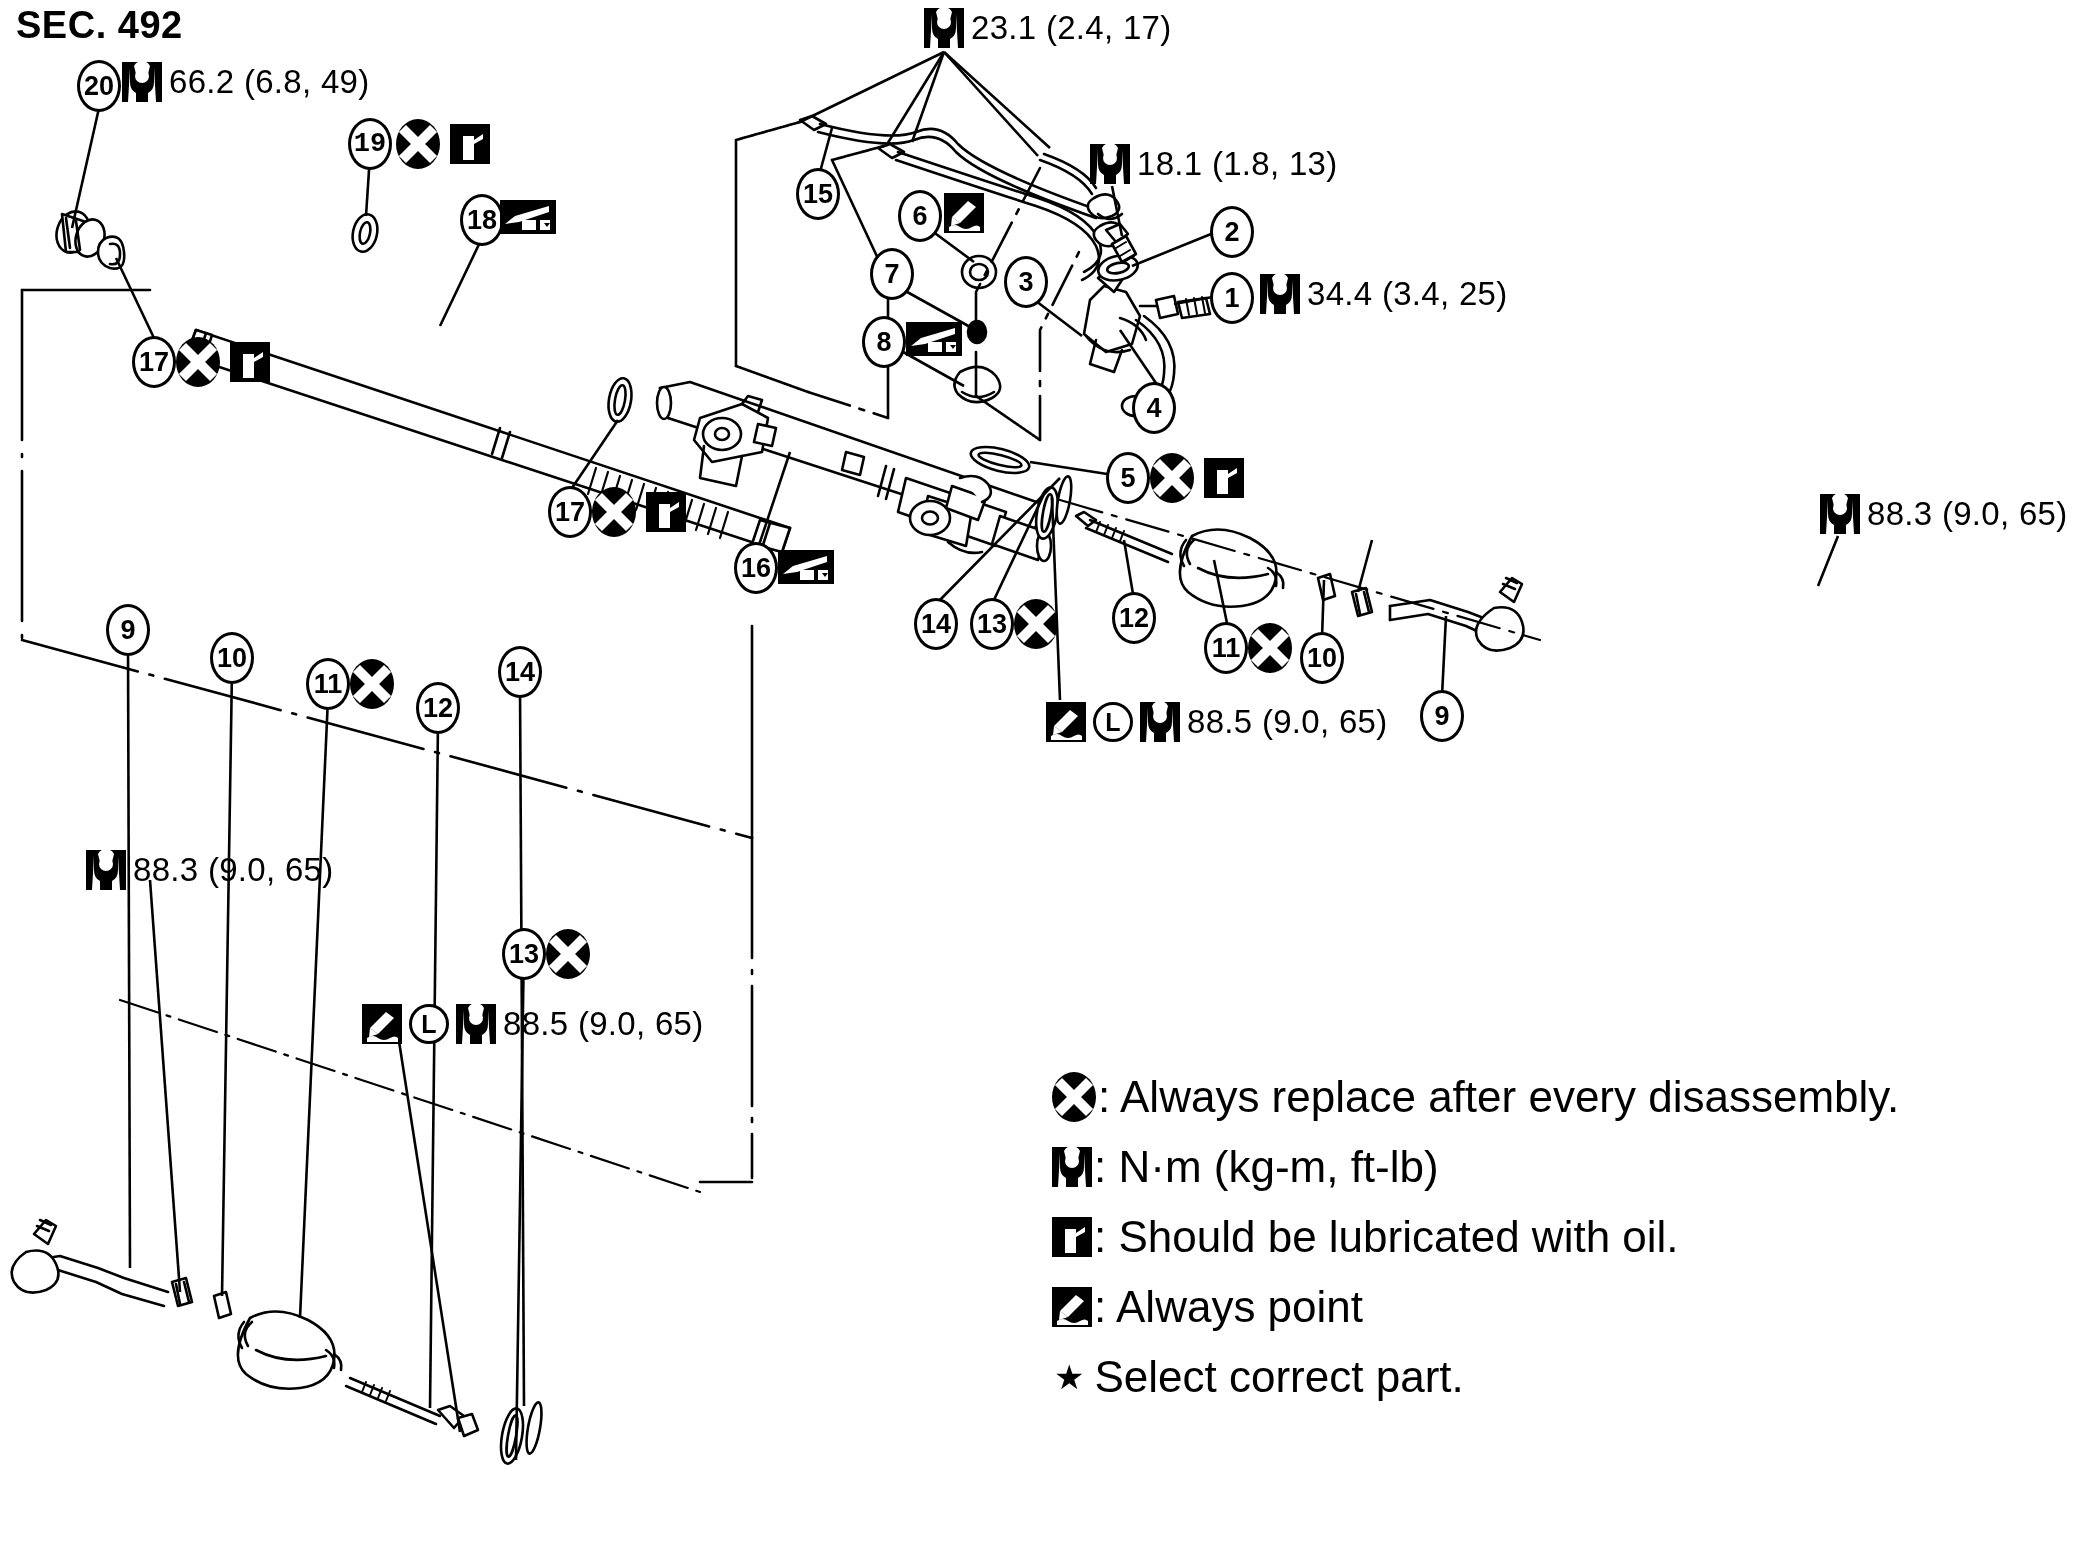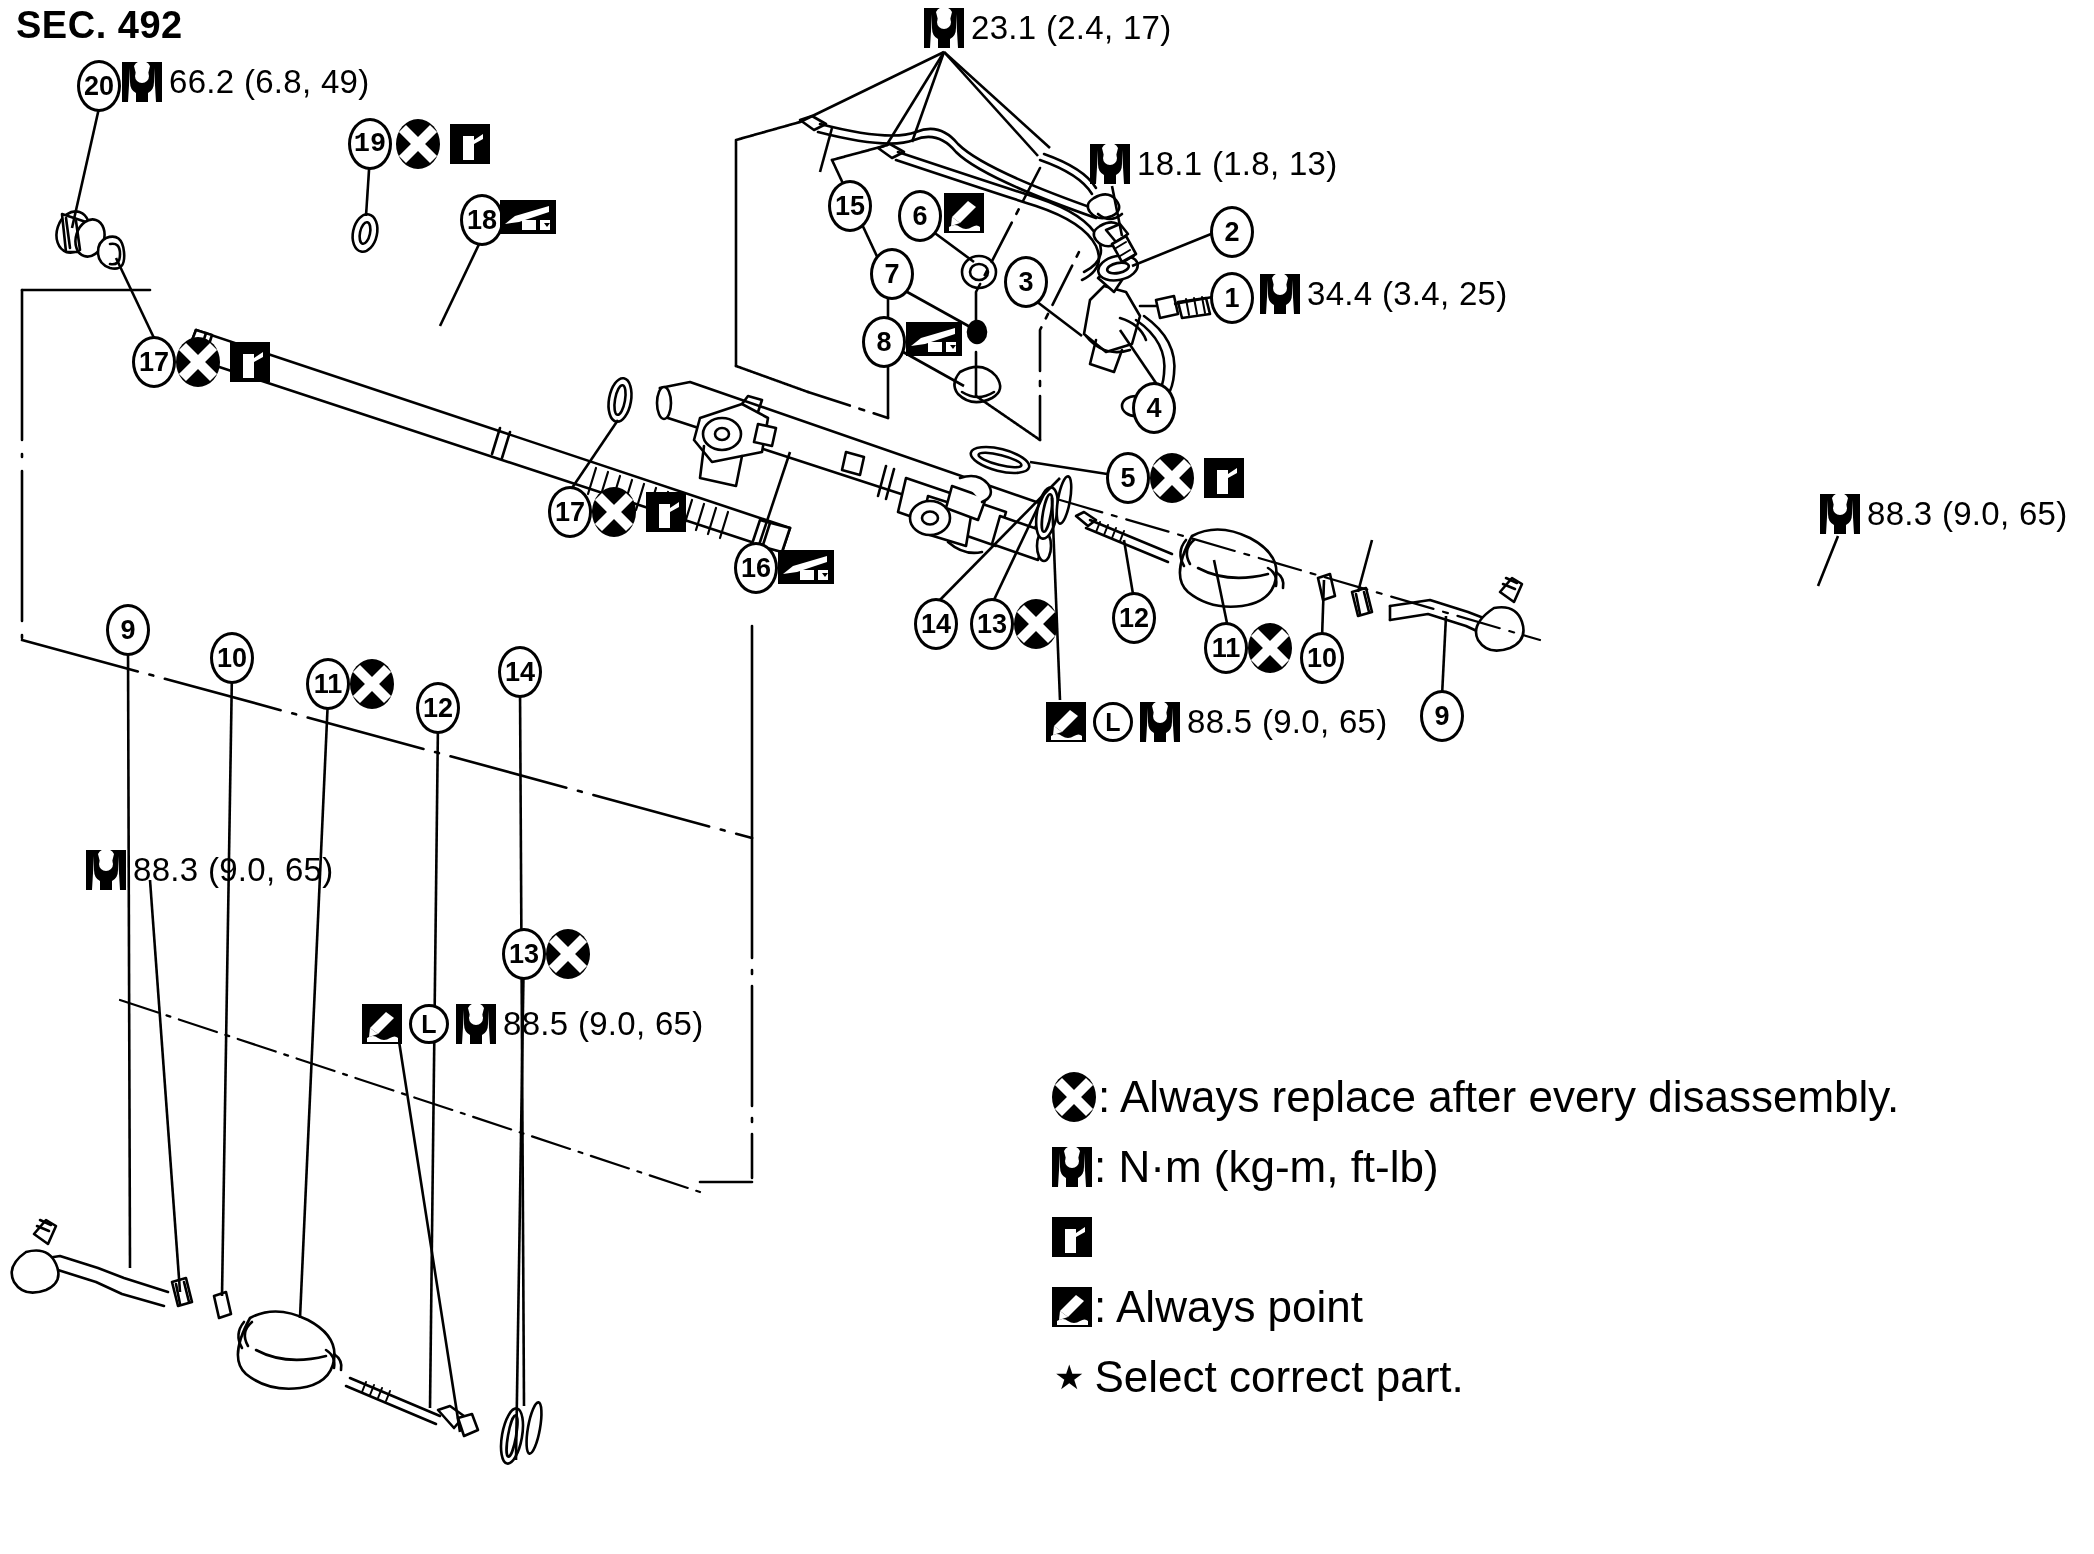--- a/index.html
+++ b/index.html
@@ -373,21 +373,21 @@
     </div>
   <div class="bubble" style="left:132px;top:336px;">
       <span>17</span>
     </div>
   <div class="bubble" style="left:548px;top:486px;">
       <span>17</span>
     </div>
   <div class="bubble" style="left:734px;top:542px;justify-content:center;">
       <span>16</span>
     </div>
-  <div class="bubble" style="left:796px;top:180px;margin-left:32px;">
+  <div class="bubble" style="left:796px;top:168px;">
       <span>15</span>
     </div>
   <div class="bubble" style="left:898px;top:190px;">
       <span>6</span>
     </div>
   <div class="bubble" style="left:870px;top:248px;">
       <span>7</span>
     </div>
   <div class="bubble" style="left:862px;top:316px;">
       <span>8</span>
@@ -657,20 +657,21 @@
       <span class="leg-txt">: N·m (kg-m, ft-lb)</span>
     </div>
 
 
     <div class="leg-row">
       <span class="ic-oil" style="flex:0 0 auto;">
         <svg viewBox="0 0 40 40">
             <path d="M13 12 h11 v4 l9 -6 v5 l-9 5 v16 h-11 z" fill="#fff"></path>
           </svg>
       </span>
+      <span class="leg-txt">: Should be lubricated with oil.</span>
     </div>
 
     <div class="leg-row">
       <span class="ic-seal" style="flex:0 0 auto;">
         <svg viewBox="0 0 40 40">
             <path d="M8 24 l16 -16 l8 6 l-16 16 z" fill="#fff"></path>
             <path d="M8 24 l8 6 l-9 3 z" fill="#fff"></path>
             <path d="M5 34 q6 -4 11 0 q6 4 12 0 q5 -3 8 0 v4 h-31 z" fill="#fff"></path>
           </svg>
       </span>

